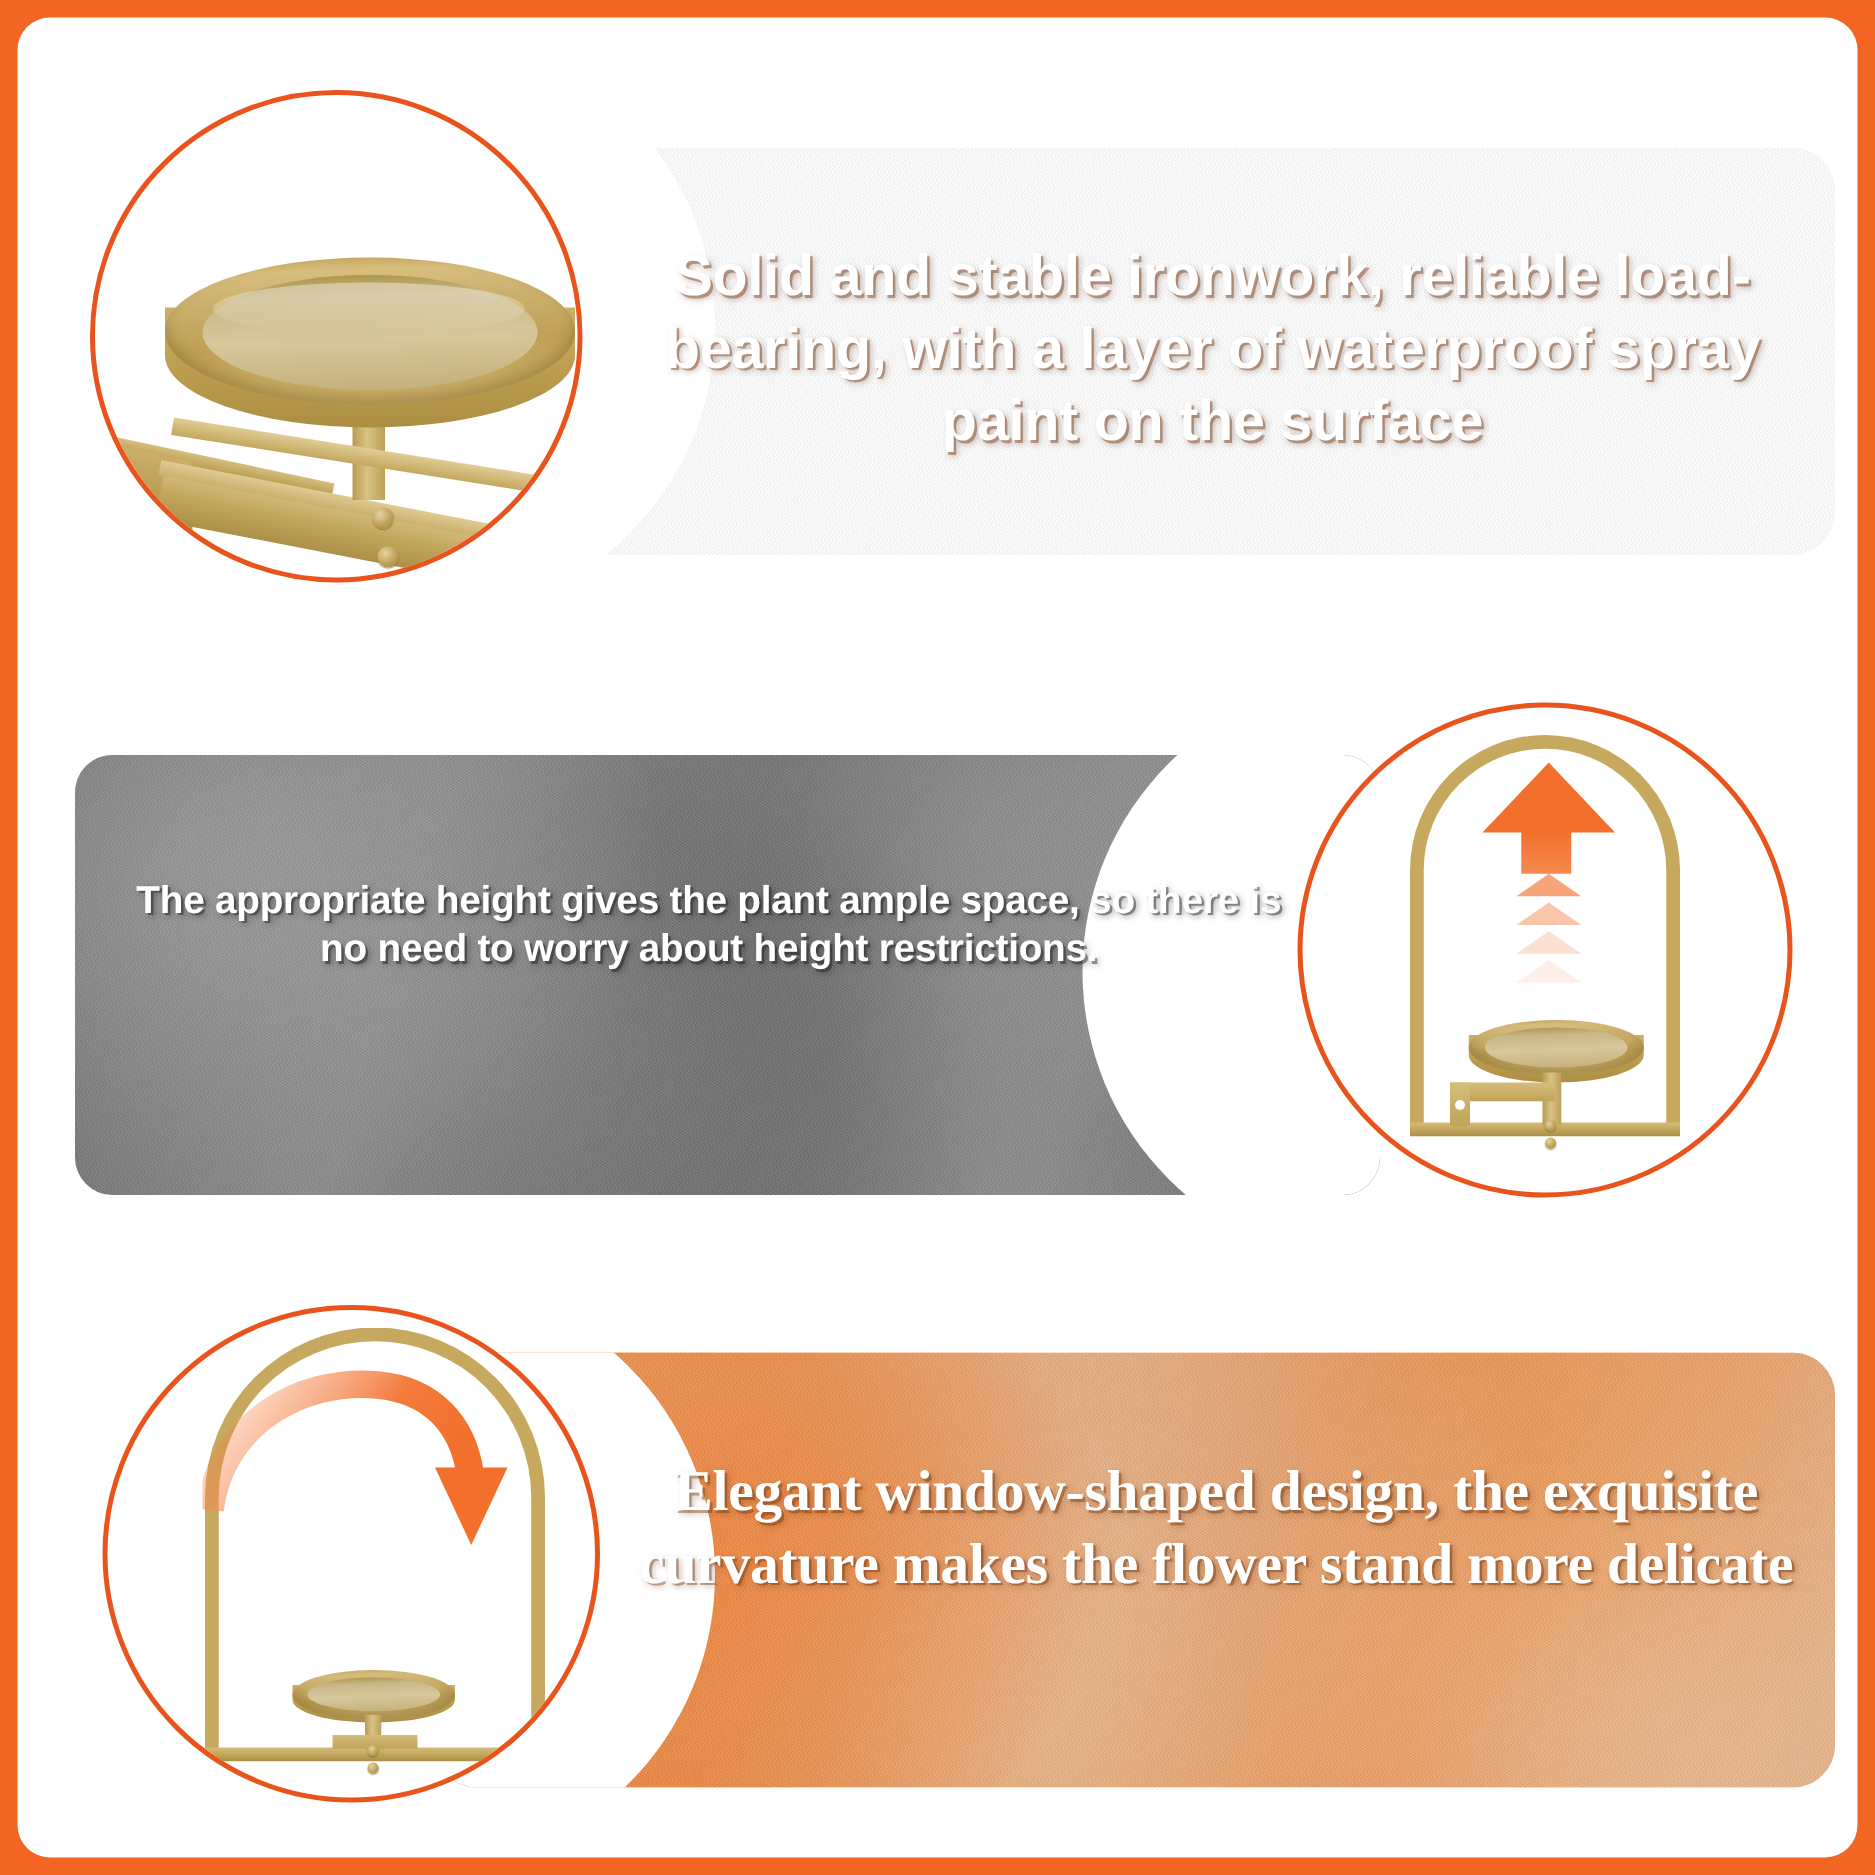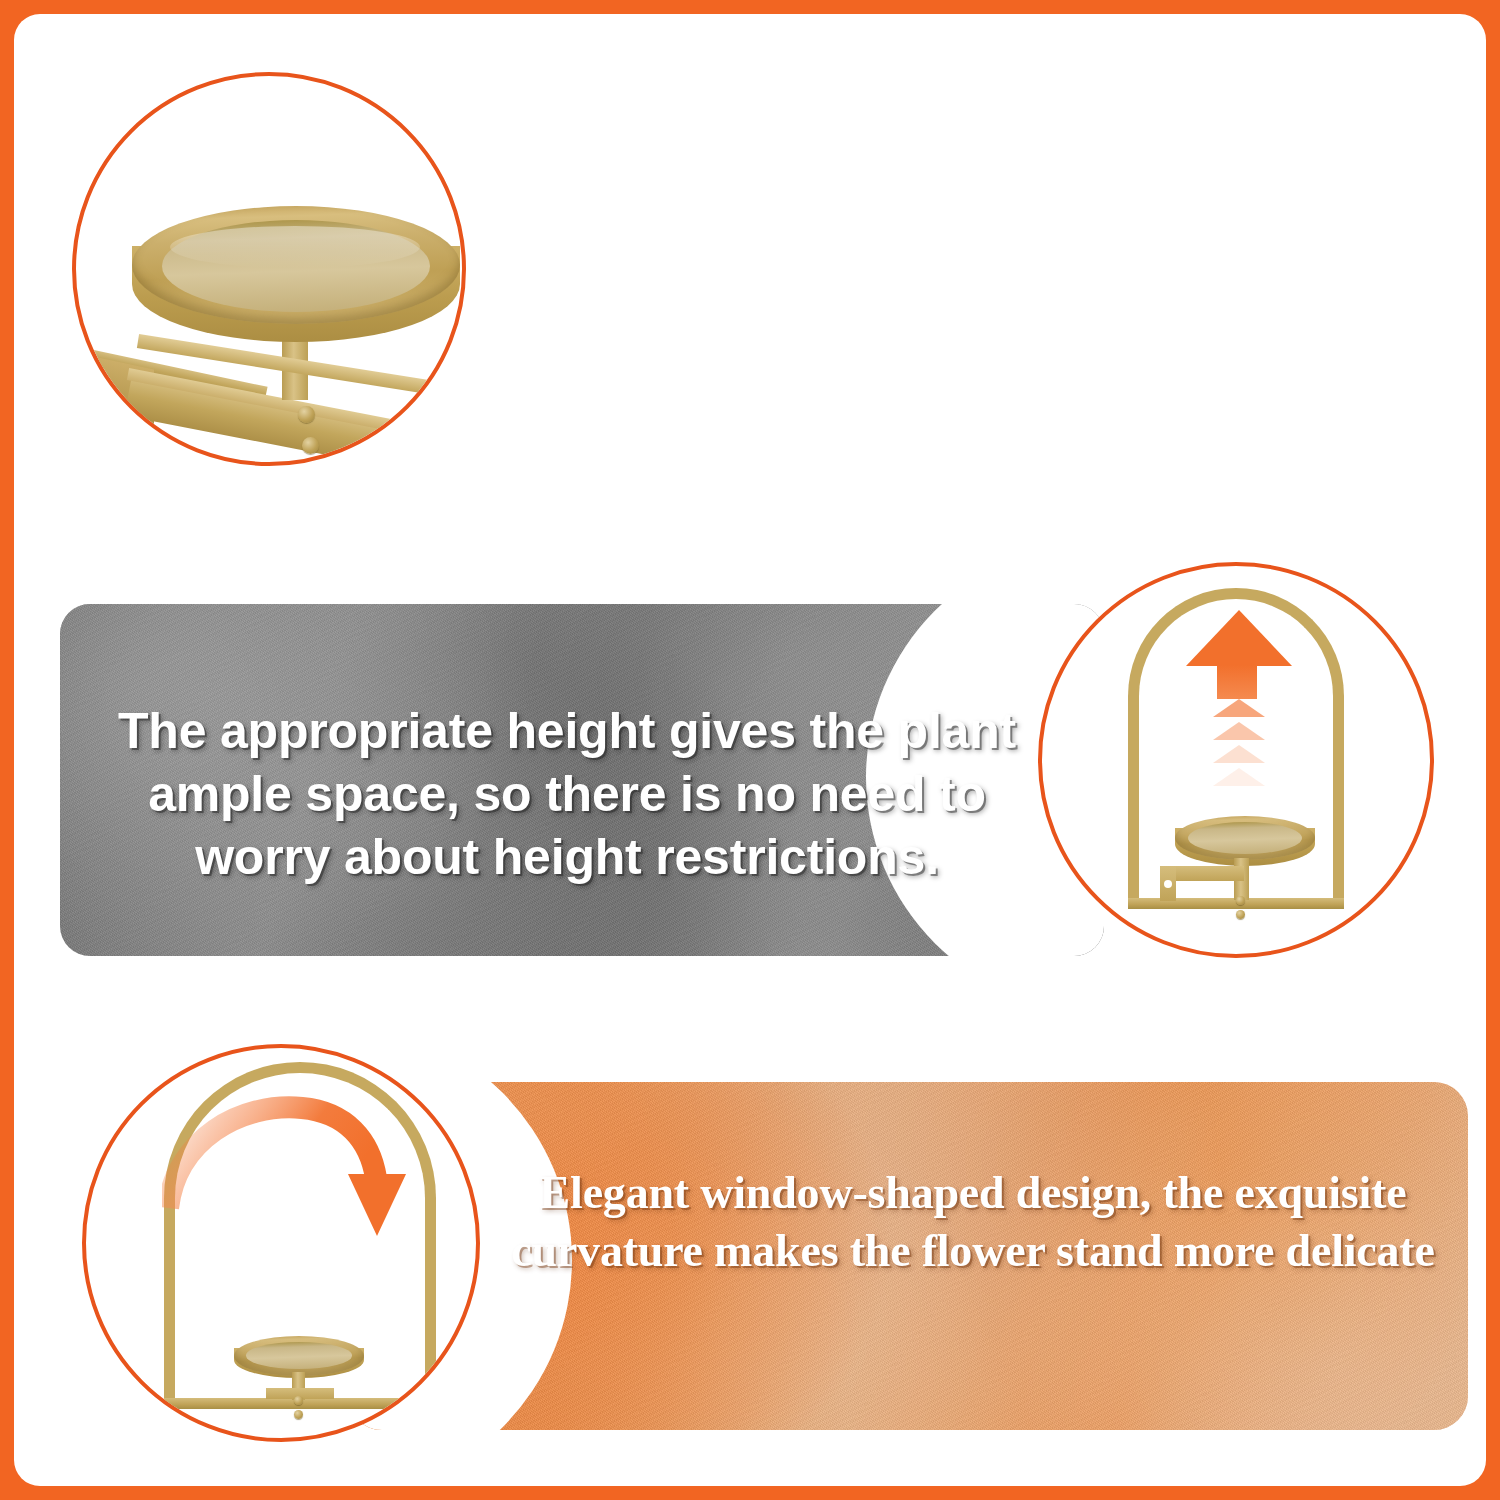--- a/index.html
+++ b/index.html
@@ -105,21 +105,21 @@
     background:
       radial-gradient(ellipse 50% 120% at 14% 26%, #8C8C8C 0%, rgba(140,140,140,0) 62%),
       radial-gradient(ellipse 44% 130% at 44% 80%, #6E6E6E 0%, rgba(110,110,110,0) 62%),
       radial-gradient(ellipse 40% 120% at 70% 16%, #909090 0%, rgba(144,144,144,0) 62%),
       radial-gradient(ellipse 36% 120% at 90% 70%, #6B6B6B 0%, rgba(107,107,107,0) 64%),
       linear-gradient(105deg, #6F6F6F 0%, #8A8A8A 26%, #707070 52%, #8E8E8E 76%, #767676 100%);
   }
   #banner2 .banner-text {
     left: 42px; top: 96px;
     width: 930px;
-    font-size: 50px;
+    font-size: 31px;
     text-align: center;
     text-shadow:
        2px 2px 0 rgba(30,30,30,.45),
        3px 3px 5px rgba(20,20,20,.35);
   }
   #bite2 {
     position: absolute;
     right: -232px; top: -62px;
     width: 470px; height: 470px;
     border-radius: 50%;
@@ -247,20 +247,27 @@
 
   
   #page, #canvas { user-select: none; }
 </style>
 </head>
 <body>
 
 <div id="page">
   <div id="canvas">
 
+    <div class="banner" id="banner1">
+      <div class="bgtex"></div>
+      <div class="noise"></div>
+      <div class="grain"></div>
+      <div id="bite1"></div>
+      <div class="banner-text">Solid and stable ironwork, reliable load-bearing, with a layer of waterproof spray paint on the surface</div>
+    </div>
 
     <div class="photo-circle" id="circle1">
       <div class="photo-inner">
 
         <div class="rail" style="left:8px; top:272px; width:186px; height:16px; transform:rotate(12deg); transform-origin:left center;"></div>
         <div class="rail" style="left:8px; top:286px; width:70px; height:56px; transform:skewY(12deg); background:linear-gradient(180deg,#CCAE68,#AE9147);"></div>
         <div class="bracket-hole" style="left:18px; top:300px; width:9px; height:14px; border-radius:50%; background:#E9DCB6;"></div>
 
         <div class="rail" style="left:52px; top:300px; width:370px; height:40px; transform:rotate(11deg); transform-origin:left center; border-radius:2px;"></div>
         <div class="rail" style="left:52px; top:292px; width:370px; height:12px; transform:rotate(11deg); transform-origin:left center; background:linear-gradient(180deg,#E0CB93,#CBAF6C);"></div>

